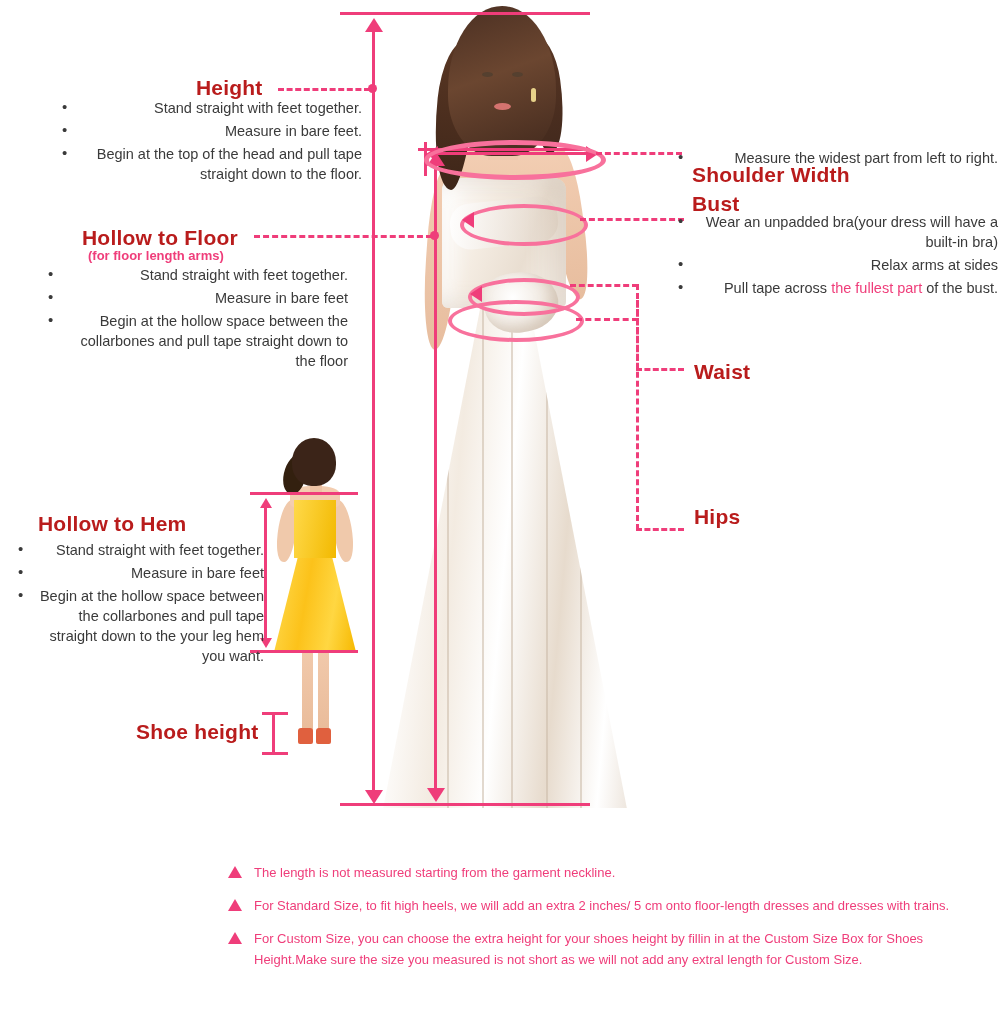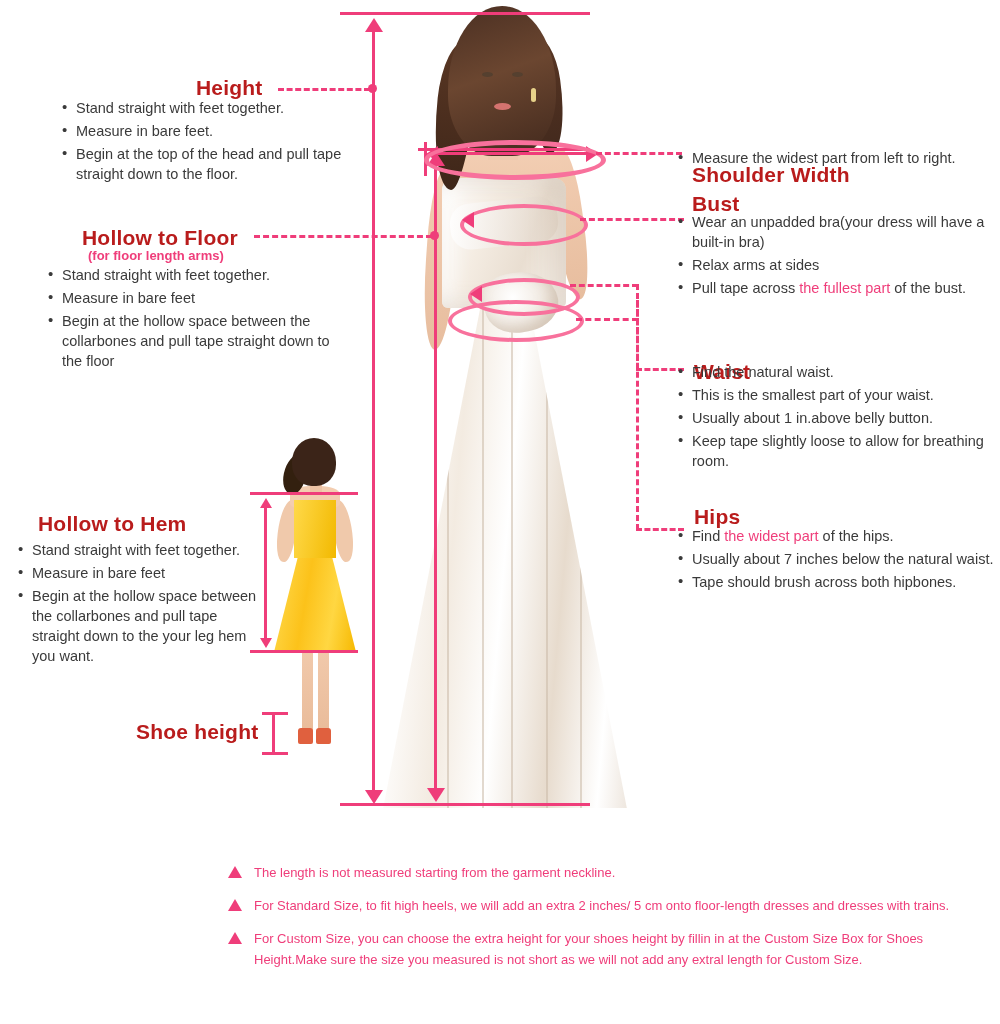--- a/index.html
+++ b/index.html
@@ -35,20 +35,21 @@
   }
   .bullets {
     color: #3a3a3a;
     font-size: 14.5px;
     line-height: 20px;
   }
   .bullets div.li {
     position: relative;
     padding-left: 14px;
     margin-bottom: 3px;
+    text-align: right;
   }
   .bullets div.li::before {
     content: "\2022";
     position: absolute;
     left: 0;
     top: -1px;
     color: #3a3a3a;
     font-size: 15px;
   }
   .hl { color: #ef3d7a; }
@@ -357,36 +358,25 @@
 
   <div class="band" style="left:468px; top:278px; width:104px; height:30px;"></div>
   <div class="band" style="left:448px; top:300px; width:128px; height:34px;"></div>
   <div class="arrow-left" style="left:470px; top:286px;"></div>
   <div class="dash-h" style="left:570px; top:284px; width:68px;"></div>
   <div class="dash-v" style="left:636px; top:284px; height:86px;"></div>
   <div class="dash-h" style="left:636px; top:368px; width:48px;"></div>
   <div class="dash-h" style="left:576px; top:318px; width:62px;"></div>
 
   <div class="abs pinkhead" style="left:694px; top:360px;">Waist</div>
-  <div class="abs bullets" style="left:678px; top:362px; width:320px;">
-    <div class="li">Find the natural waist.</div>
-    <div class="li">This is the smallest part of your waist.</div>
-    <div class="li">Usually about 1 in.above belly button.</div>
-    <div class="li">Keep tape slightly loose to allow for breathing room.</div>
-  </div>
 
   <div class="dash-v" style="left:636px; top:300px; height:230px;"></div>
   <div class="dash-h" style="left:636px; top:528px; width:48px;"></div>
 
   <div class="abs pinkhead" style="left:694px; top:505px;">Hips</div>
-  <div class="abs bullets" style="left:678px; top:526px; width:320px;">
-    <div class="li">Find <span class="hl">the widest part</span> of the hips.</div>
-    <div class="li">Usually about 7 inches below the natural waist.</div>
-    <div class="li">Tape should brush across both hipbones.</div>
-  </div>
 
   <div class="hline" style="left:250px; top:492px; width:108px;"></div>
   <div class="arrow-up sm" style="left:260px; top:498px;"></div>
   <div class="vline" style="left:264px; top:506px; height:132px;"></div>
   <div class="arrow-down sm" style="left:260px; top:638px;"></div>
   <div class="hline" style="left:250px; top:650px; width:108px;"></div>
 
   <div class="abs pinkhead" style="left:38px; top:512px;">Hollow to Hem</div>
   <div class="abs bullets" style="left:18px; top:540px; width:246px;">
     <div class="li">Stand straight with feet together.</div>

